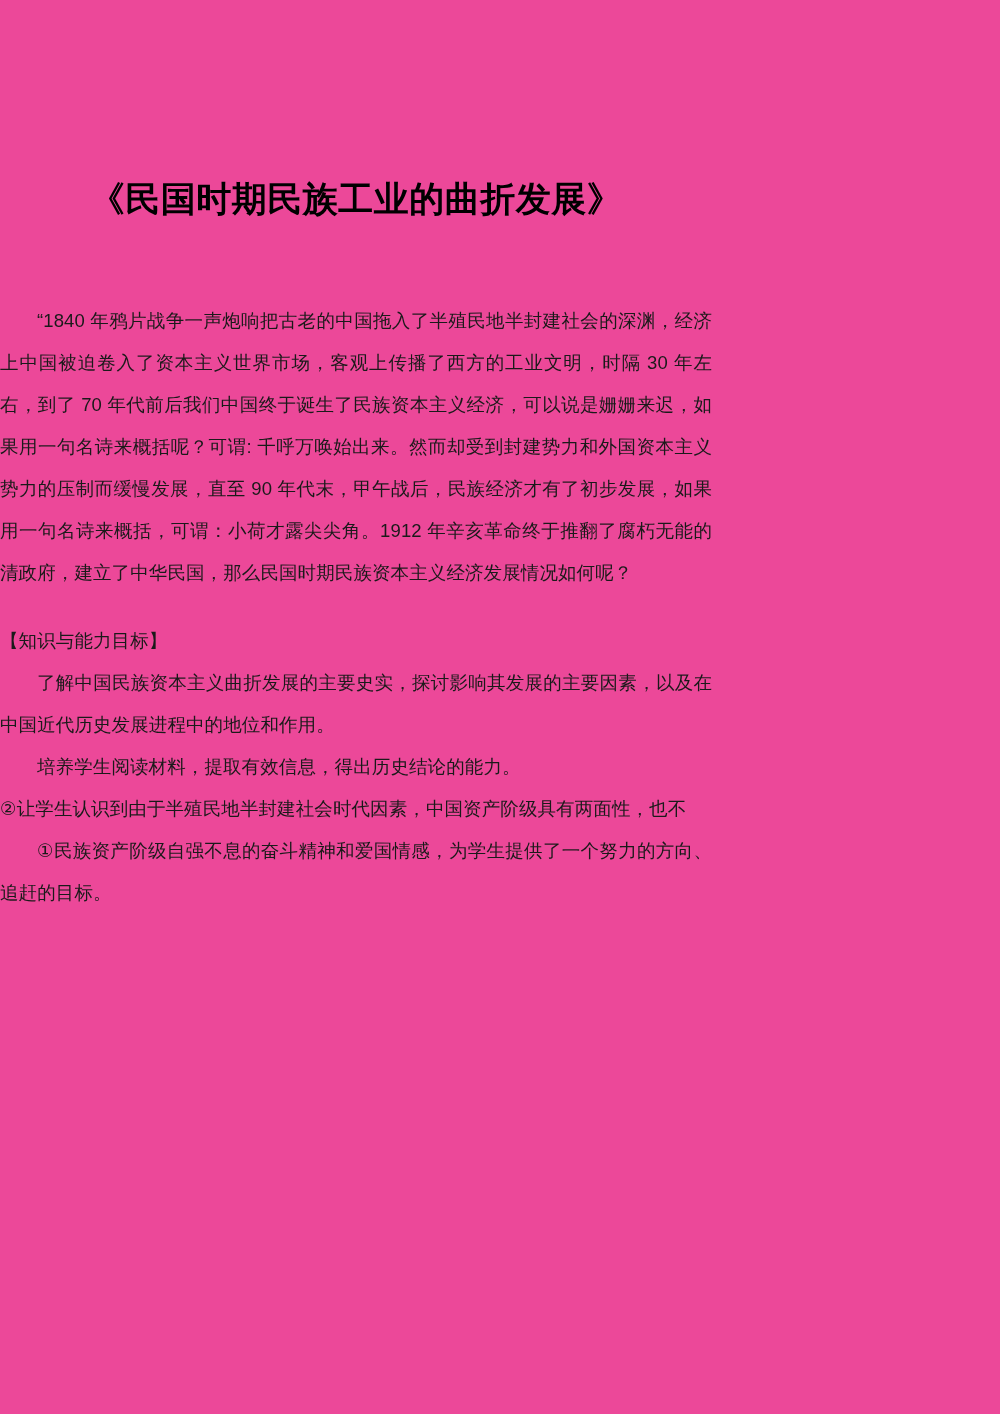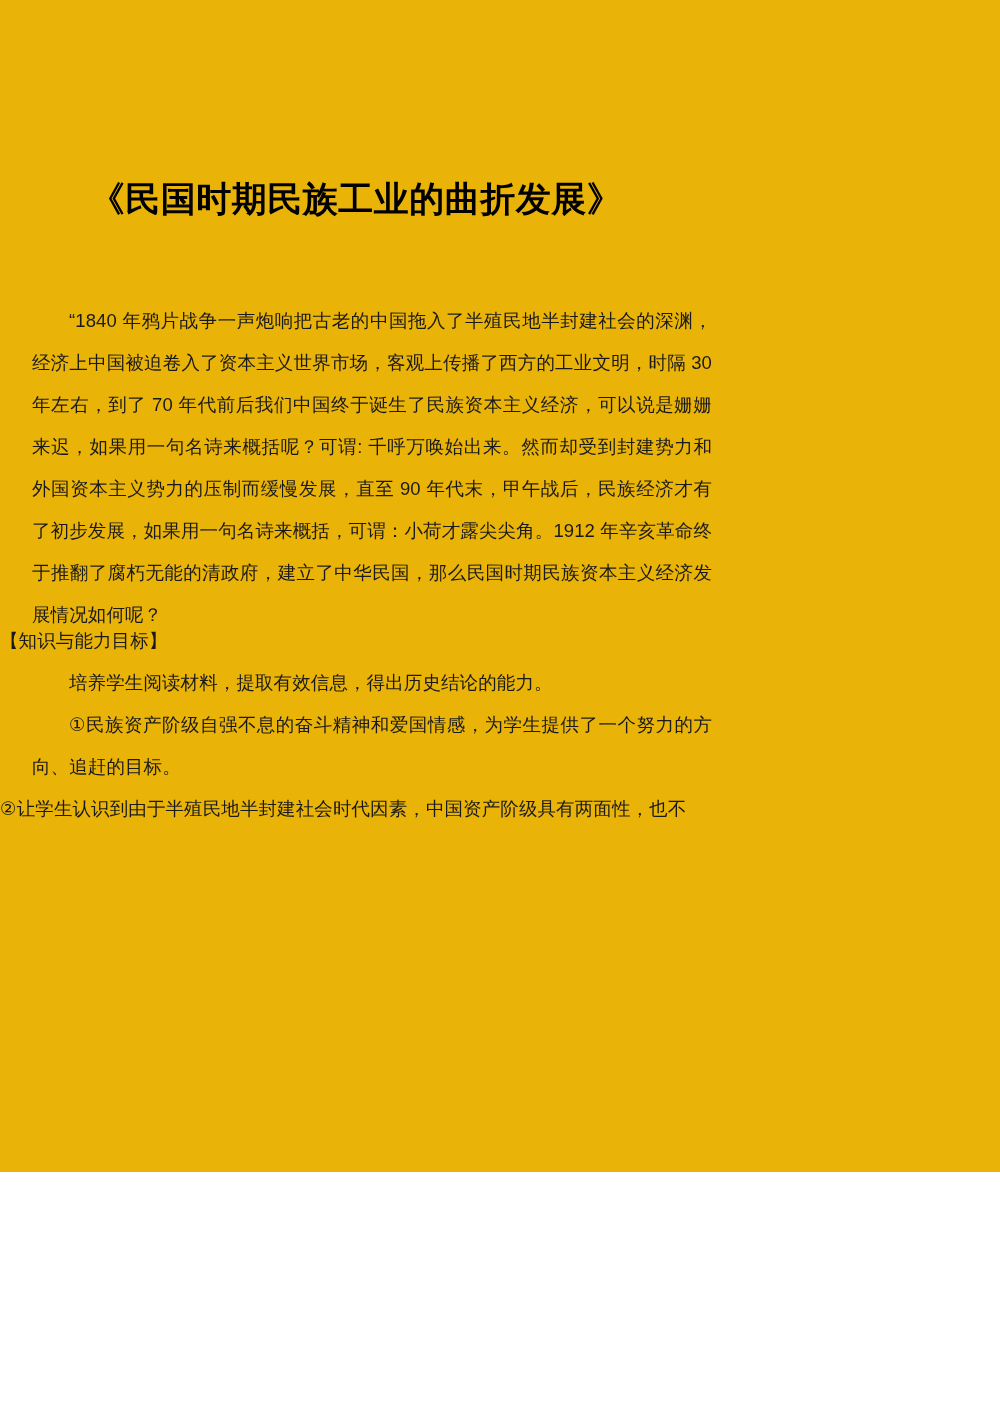--- a/index.html
+++ b/index.html
@@ -13,23 +13,23 @@
     height: 1414px;
     overflow: hidden;
     font-family: "Liberation Sans", "DejaVu Sans", sans-serif;
     color: #1a1a1a;
     -webkit-font-smoothing: antialiased;
   }
 
   .page {
     position: relative;
     width: 1000px;
-    height: 1172px;
+    height: 1414px;
     box-sizing: border-box;
-    background: #eab308;
+    background: #ec4899;
   }
 
   .doc-title {
     margin: 0;
     padding: 0;
     text-align: center;
     font-size: 35px;
     font-weight: 700;
     letter-spacing: 0.5px;
     color: #000000;
@@ -60,21 +60,20 @@
     font-size: 18.5px;
     line-height: 42px;
     text-align: justify;
     text-justify: inter-ideograph;
     color: #1a1a1a;
     letter-spacing: 0.1px;
   }
 
   p.para.indent {
     text-indent: 2em;
-    padding-left: 32px;
   }
 
   p.para.noindent {
     text-indent: 0;
   }
 
   h2.section-head {
     margin: 0;
     padding: 0;
     font-size: 18.5px;
@@ -93,26 +92,27 @@
   <h1 class="doc-title">《民国时期民族工业的曲折发展》</h1>
 
   <div class="body-block lead-para">
     <p class="para indent">“1840 年鸦片战争一声炮响把古老的中国拖入了半殖民地半封建社会的深渊，经济上中国被迫卷入了资本主义世界市场，客观上传播了西方的工业文明，时隔 30 年左右，到了 70 年代前后我们中国终于诞生了民族资本主义经济，可以说是姗姗来迟，如果用一句名诗来概括呢？可谓: 千呼万唤始出来。然而却受到封建势力和外国资本主义势力的压制而缓慢发展，直至 90 年代末，甲午战后，民族经济才有了初步发展，如果用一句名诗来概括，可谓：小荷才露尖尖角。1912 年辛亥革命终于推翻了腐朽无能的清政府，建立了中华民国，那么民国时期民族资本主义经济发展情况如何呢？</p>
   </div>
 
   <div class="body-block objectives">
 
     <section>
       <h2 class="section-head">【知识与能力目标】</h2>
+      <p class="para indent">了解中国民族资本主义曲折发展的主要史实，探讨影响其发展的主要因素，以及在中国近代历史发展进程中的地位和作用。</p>
     </section>
 
     <section>
       <p class="para indent">培养学生阅读材料，提取有效信息，得出历史结论的能力。</p>
     </section>
 
     <section>
+      <p class="para noindent">②让学生认识到由于半殖民地半封建社会时代因素，中国资产阶级具有两面性，也不</p>
       <p class="para indent">①民族资产阶级自强不息的奋斗精神和爱国情感，为学生提供了一个努力的方向、追赶的目标。</p>
-      <p class="para noindent">②让学生认识到由于半殖民地半封建社会时代因素，中国资产阶级具有两面性，也不</p>
     </section>
 
   </div>
 
 </div>
 
 </body></html>

